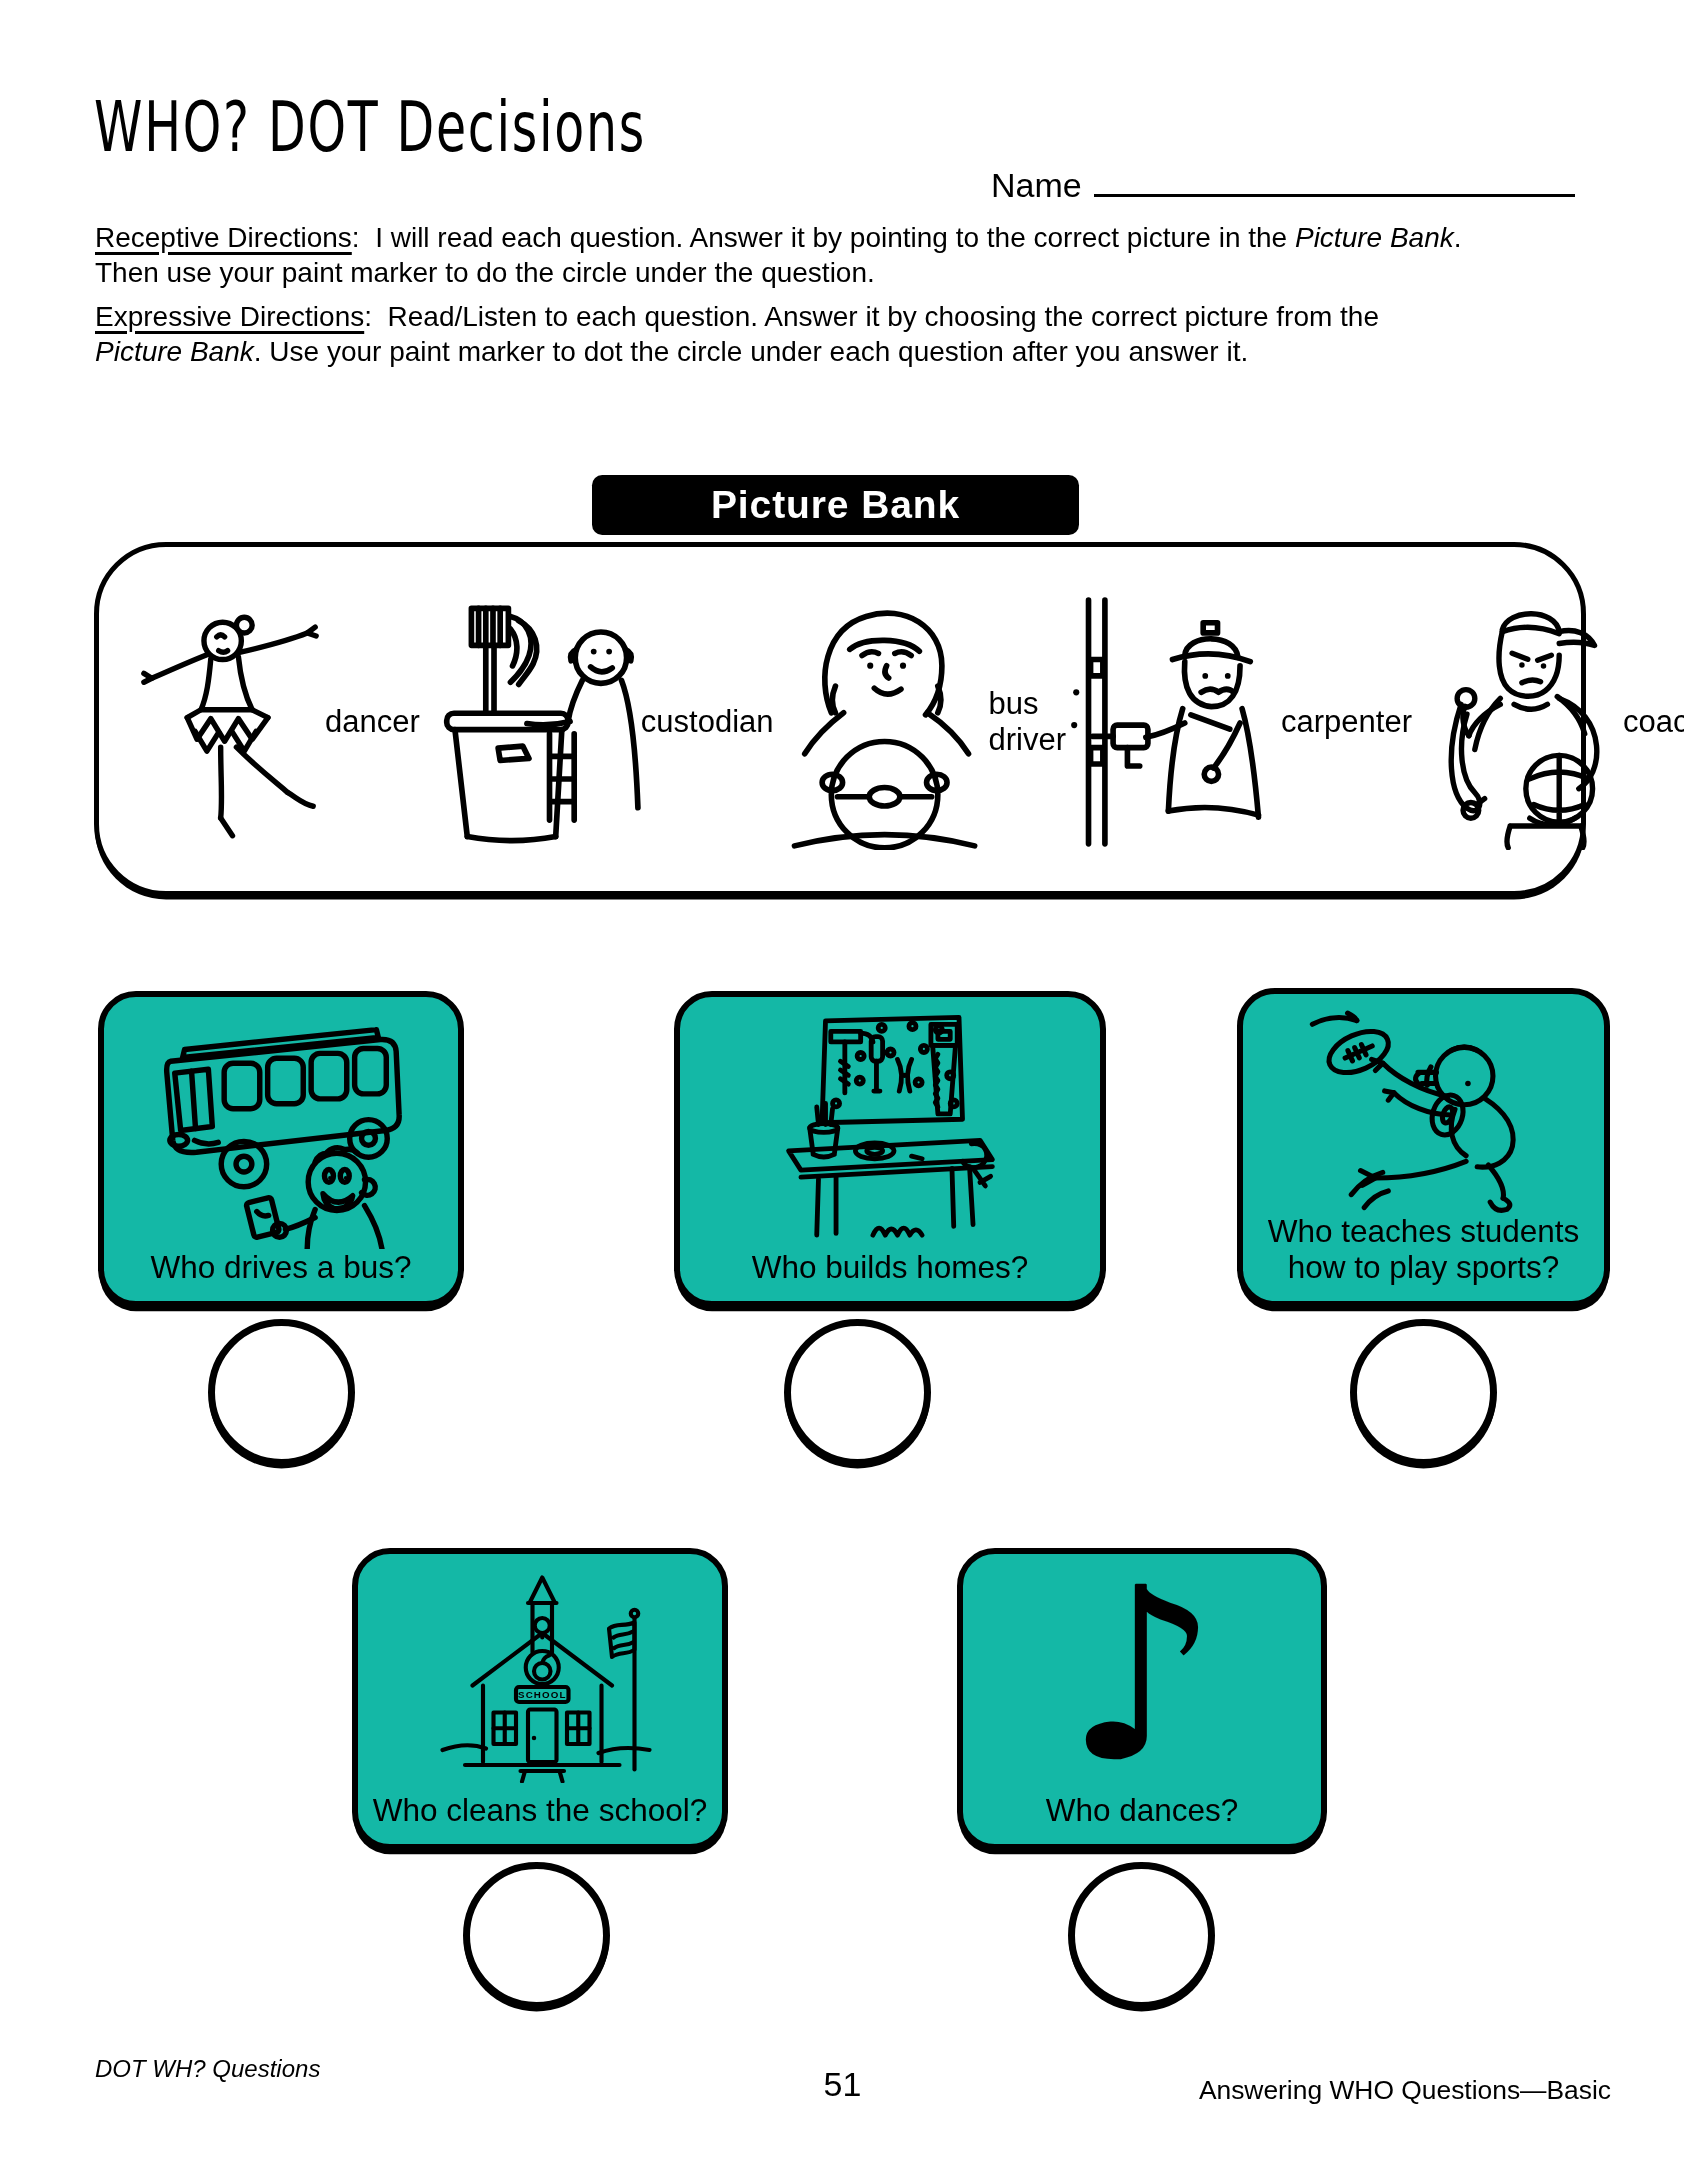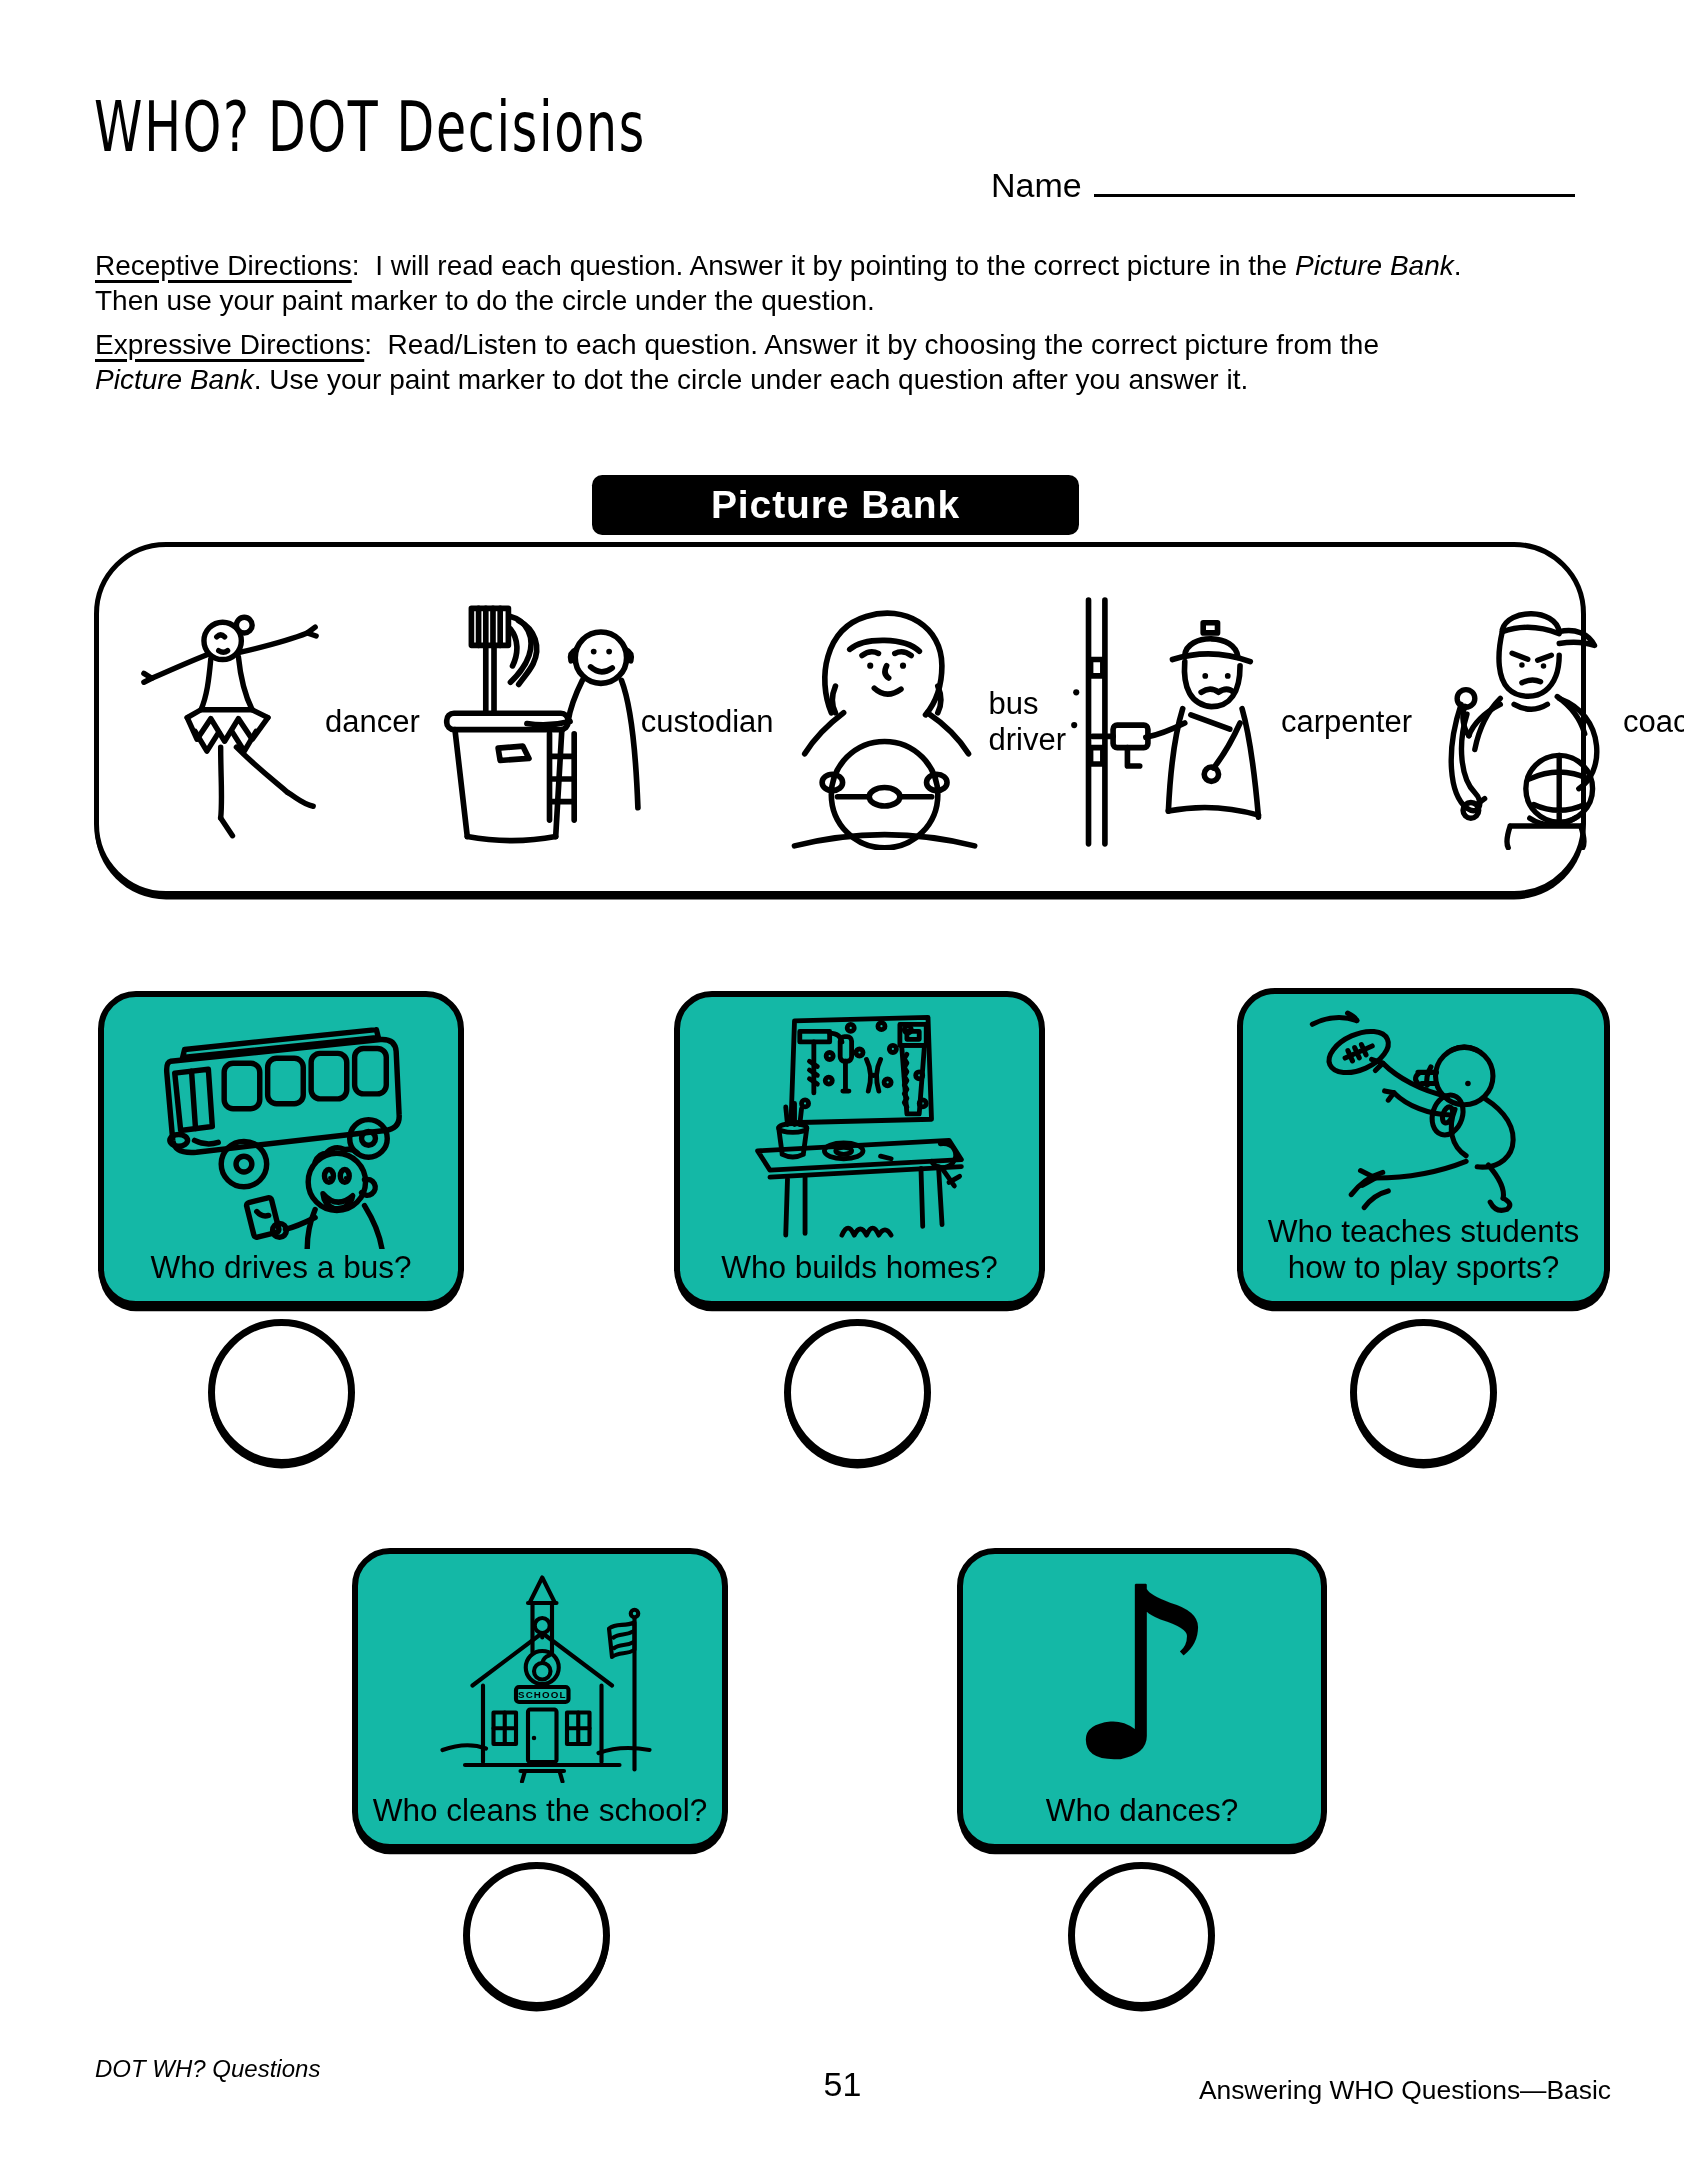--- a/index.html
+++ b/index.html
@@ -11,21 +11,21 @@
   
   .title{
     left:94px;top:87px;font-size:49px;letter-spacing:1.7px;
     font-family:"DejaVu Sans", sans-serif;font-weight:400;
     transform:scaleY(1.42);transform-origin:left top;white-space:nowrap;
   }
   
   .name-row{left:991px;top:157px;font-size:34px;white-space:nowrap;}
   .name-line{display:inline-block;width:481px;border-bottom:3.4px solid #000;height:37px;margin-left:12px;}
   
-  .directions{left:95px;top:220px;width:1516px;font-size:28px;line-height:35px;margin-top:28px;}
+  .directions{left:95px;top:220px;width:1516px;font-size:28px;line-height:35px;}
   .dir-p + .dir-p{margin-top:8.5px;}
   .dir-line{display:block;white-space:pre;}
   .dir-label{text-decoration:underline;text-decoration-thickness:2.6px;text-underline-offset:5.1px;}
   .bank-em{font-style:italic;}
   
   .pb-bar{
     left:592px;top:475px;width:487px;height:60px;background:#000;border-radius:10.2px;
     color:#fff;display:flex;align-items:center;justify-content:center;
     font-size:39px;font-weight:bold;letter-spacing:0.9px;
   }
@@ -36,21 +36,21 @@
   }
   .pb-item{flex:1;display:flex;flex-direction:row;align-items:center;justify-content:flex-end;}
   .pb-icon{height:256px;display:flex;align-items:flex-end;justify-content:center;}
   .pb-label{font-size:31px;margin-top:1.7px;}
   
   .qcard{
     position:absolute;border:6.8px solid #000;border-radius:38px;box-shadow:0 6px 0 -1.7px #000;
     box-sizing:border-box;display:flex;flex-direction:column;background:#14b8a6;padding:10.2px 10.2px 8.5px;
   }
   #q1{left:98px;top:991px;width:366px;height:316px;}
-  #q2{left:674px;top:991px;width:371px;height:316px;}
+  #q2{left:674px;top:991px;width:432px;height:316px;}
   #q3{left:1237px;top:988px;width:373px;height:319px;}
   #q4{left:352px;top:1548px;width:376px;height:302px;}
   #q5{left:957px;top:1548px;width:370px;height:302px;}
   .q-img{flex:1;display:flex;align-items:center;justify-content:center;overflow:hidden;}
   .q-caption{text-align:center;font-size:31.5px;line-height:1.16;padding:0 3.4px 6.8px;}
   .note-glyph{font-size:239px;line-height:0.95;font-family:"DejaVu Sans", sans-serif;margin-top:-5.1px;}
   
   .dot-circle{
     position:absolute;width:147px;height:147px;border:7.7px solid #000;border-radius:50%;
     box-shadow:0 3.4px 0 -0.9px #000;background:#fff;box-sizing:border-box;

